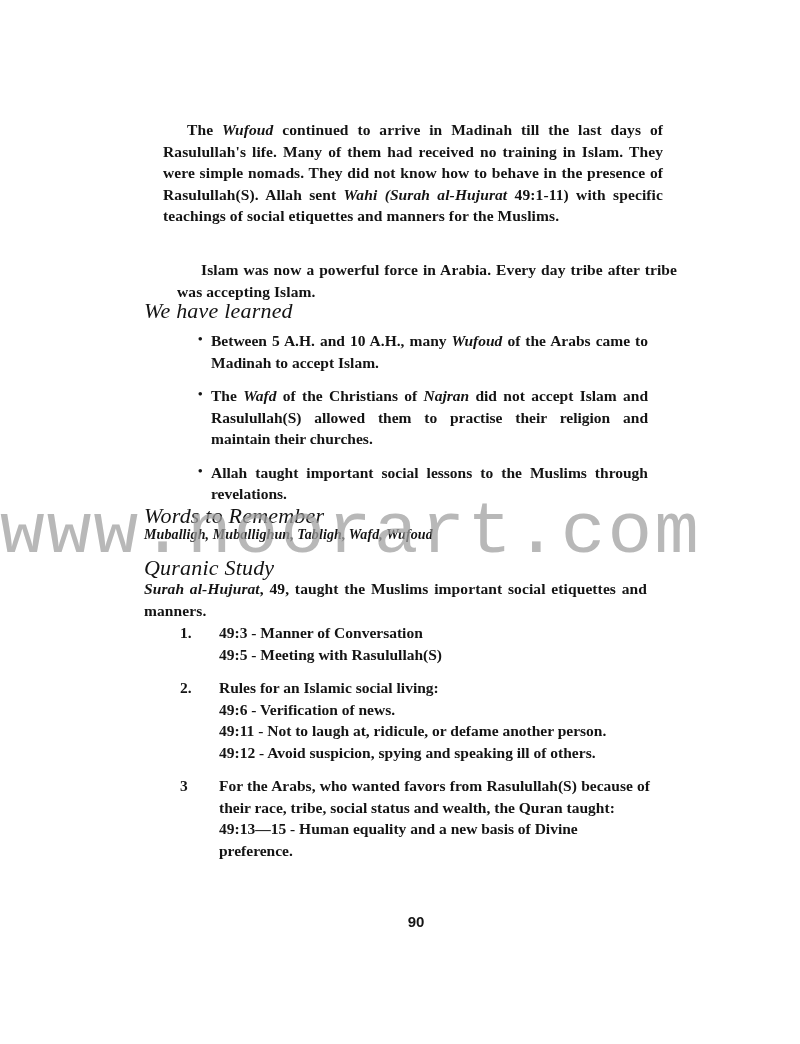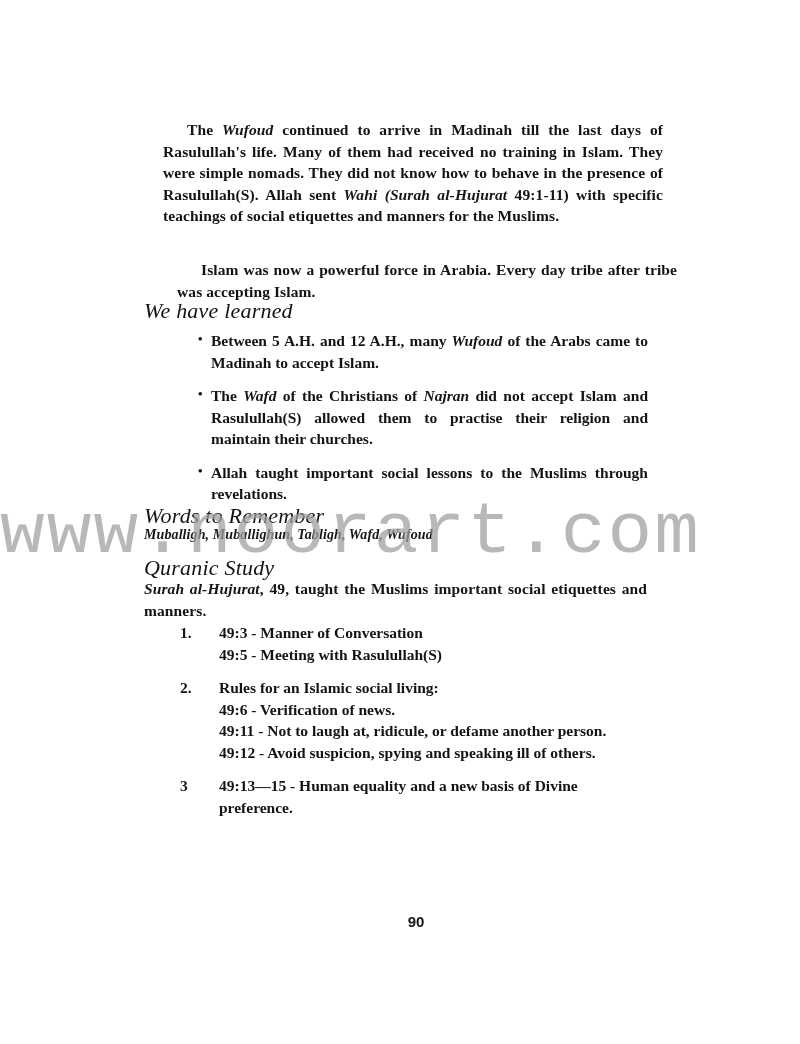--- a/index.html
+++ b/index.html
@@ -121,21 +121,21 @@
 <div class="page">
 
   <p class="para" style="top:119px;margin:0;"><span class="indent"></span><span>The </span><i>Wufoud</i><span> continued to arrive in Madinah till the last days of Rasulullah's life. Many of them had received no training in Islam. They were simple nomads. They did not know how to behave in the presence of Rasulullah(S). Allah sent </span><i>Wahi (Surah al-Hujurat</i><span> 49:1-11) with specific teachings of social etiquettes and manners for the Muslims.</span></p>
 
   <p class="para" style="top:245px;margin:14px;"><span class="indent"></span><span>Islam was now a powerful force in Arabia. Every day tribe after tribe was accepting Islam.</span></p>
 
   <div class="heading" style="top:298px;">We have learned</div>
 
   <ul class="bullets" style="top:330px;">
     <li>
-      <span class="dot">•</span><span>Between 5 A.H. and 12 A.H., many </span><i>Wufoud</i><span> of the Arabs came to Madinah to accept Islam.</span>
+      <span class="dot">•</span><span>Between 5 A.H. and 10 A.H., many </span><i>Wufoud</i><span> of the Arabs came to Madinah to accept Islam.</span>
     </li>
     <li>
       <span class="dot">•</span><span>The </span><i>Wafd</i><span> of the Christians of </span><i>Najran</i><span> did not accept Islam and Rasulullah(S) allowed them to practise their religion and maintain their churches.</span>
     </li>
     <li>
       <span class="dot">•</span><span>Allah taught important social lessons to the Muslims through revelations.</span>
     </li>
   </ul>
 
   <div class="heading" style="top:503px;">Words to Remember</div>
@@ -153,20 +153,21 @@
     </div>
     <div class="num-item">
       <span class="num">2.</span>
       <span class="line">Rules for an Islamic social living:</span>
       <span class="line">49:6 - Verification of news.</span>
       <span class="line">49:11 - Not to laugh at, ridicule, or defame another person.</span>
       <span class="line">49:12 - Avoid suspicion, spying and speaking ill of others.</span>
     </div>
     <div class="num-item">
       <span class="num">3</span>
+      <span class="line" style="text-align:justify;">For the Arabs, who wanted favors from Rasulullah(S) because of their race, tribe, social status and wealth, the Quran taught:</span>
       <span class="line">49:13—15 - Human equality and a new basis of Divine preference.</span>
     </div>
   </div>
 
   <div class="page-number">90</div>
 
   <div class="watermark">www.noorart.com</div>
 </div>
 
 </body></html>

